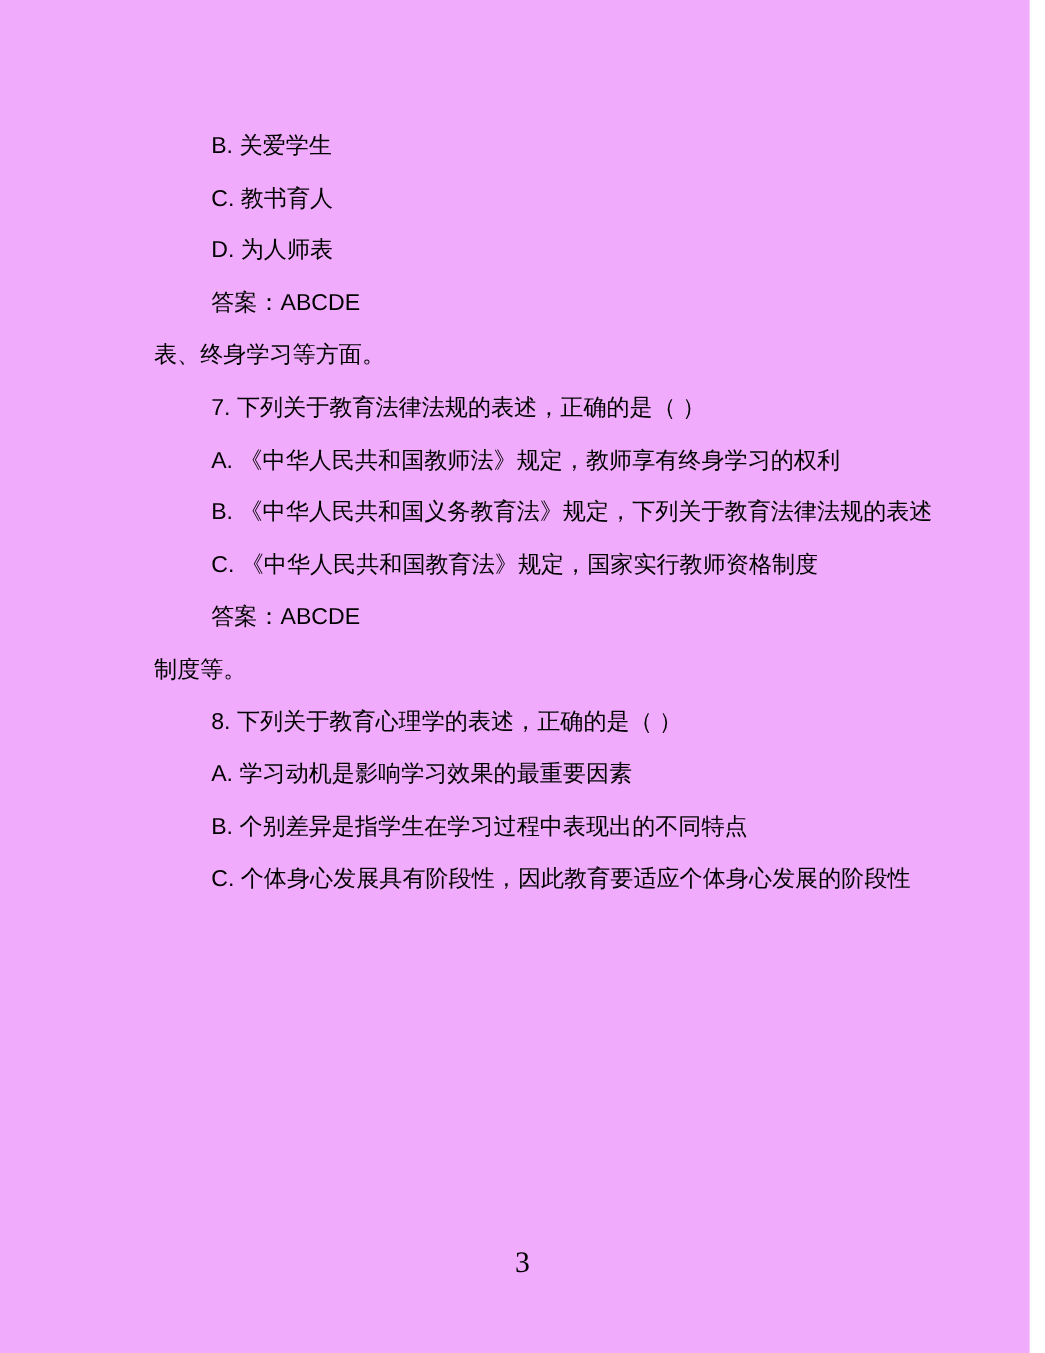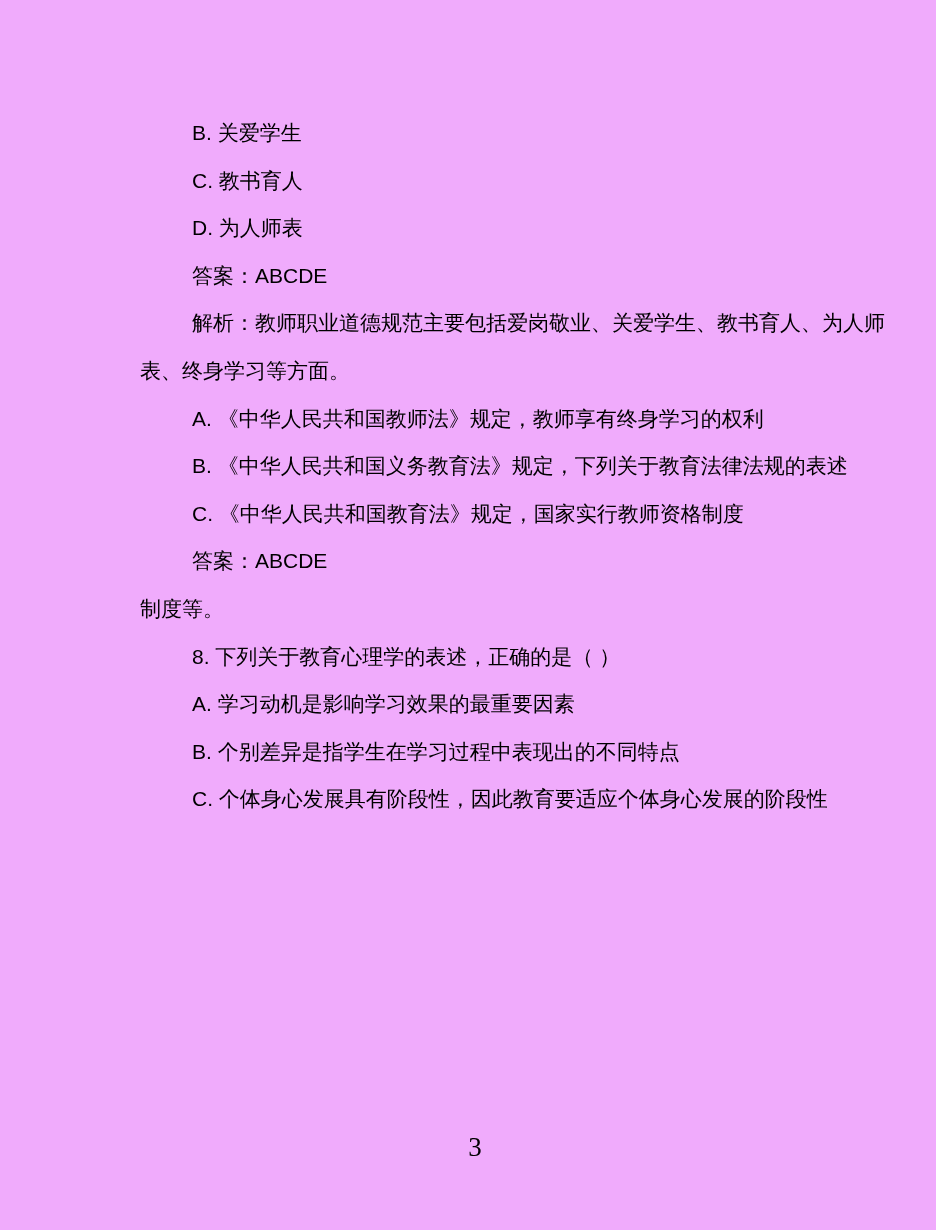--- a/index.html
+++ b/index.html
@@ -52,22 +52,22 @@
 </style>
 </head>
 <body>
 
 <div class="page">
   <div class="doc-body">
       <div class="line indent">B. 关爱学生</div>
       <div class="line indent">C. 教书育人</div>
       <div class="line indent">D. 为人师表</div>
       <div class="line indent">答案：ABCDE</div>
-      <div class="line indent">解析：教师职业道德规范主要包括爱岗敬业、关爱学生、教书育人、为人师</div>
       <div class="line">表、终身学习等方面。</div>
+      <div class="line indent">7. 下列关于教育法律法规的表述，正确的是（ ）</div>
       <div class="line indent">A. 《中华人民共和国教师法》规定，教师享有终身学习的权利</div>
       <div class="line indent">B. 《中华人民共和国义务教育法》规定，下列关于教育法律法规的表述</div>
       <div class="line indent">C. 《中华人民共和国教育法》规定，国家实行教师资格制度</div>
       <div class="line indent">答案：ABCDE</div>
       <div class="line">制度等。</div>
       <div class="line indent">8. 下列关于教育心理学的表述，正确的是（ ）</div>
       <div class="line indent">A. 学习动机是影响学习效果的最重要因素</div>
       <div class="line indent">B. 个别差异是指学生在学习过程中表现出的不同特点</div>
       <div class="line indent">C. 个体身心发展具有阶段性，因此教育要适应个体身心发展的阶段性</div>
     </div>

